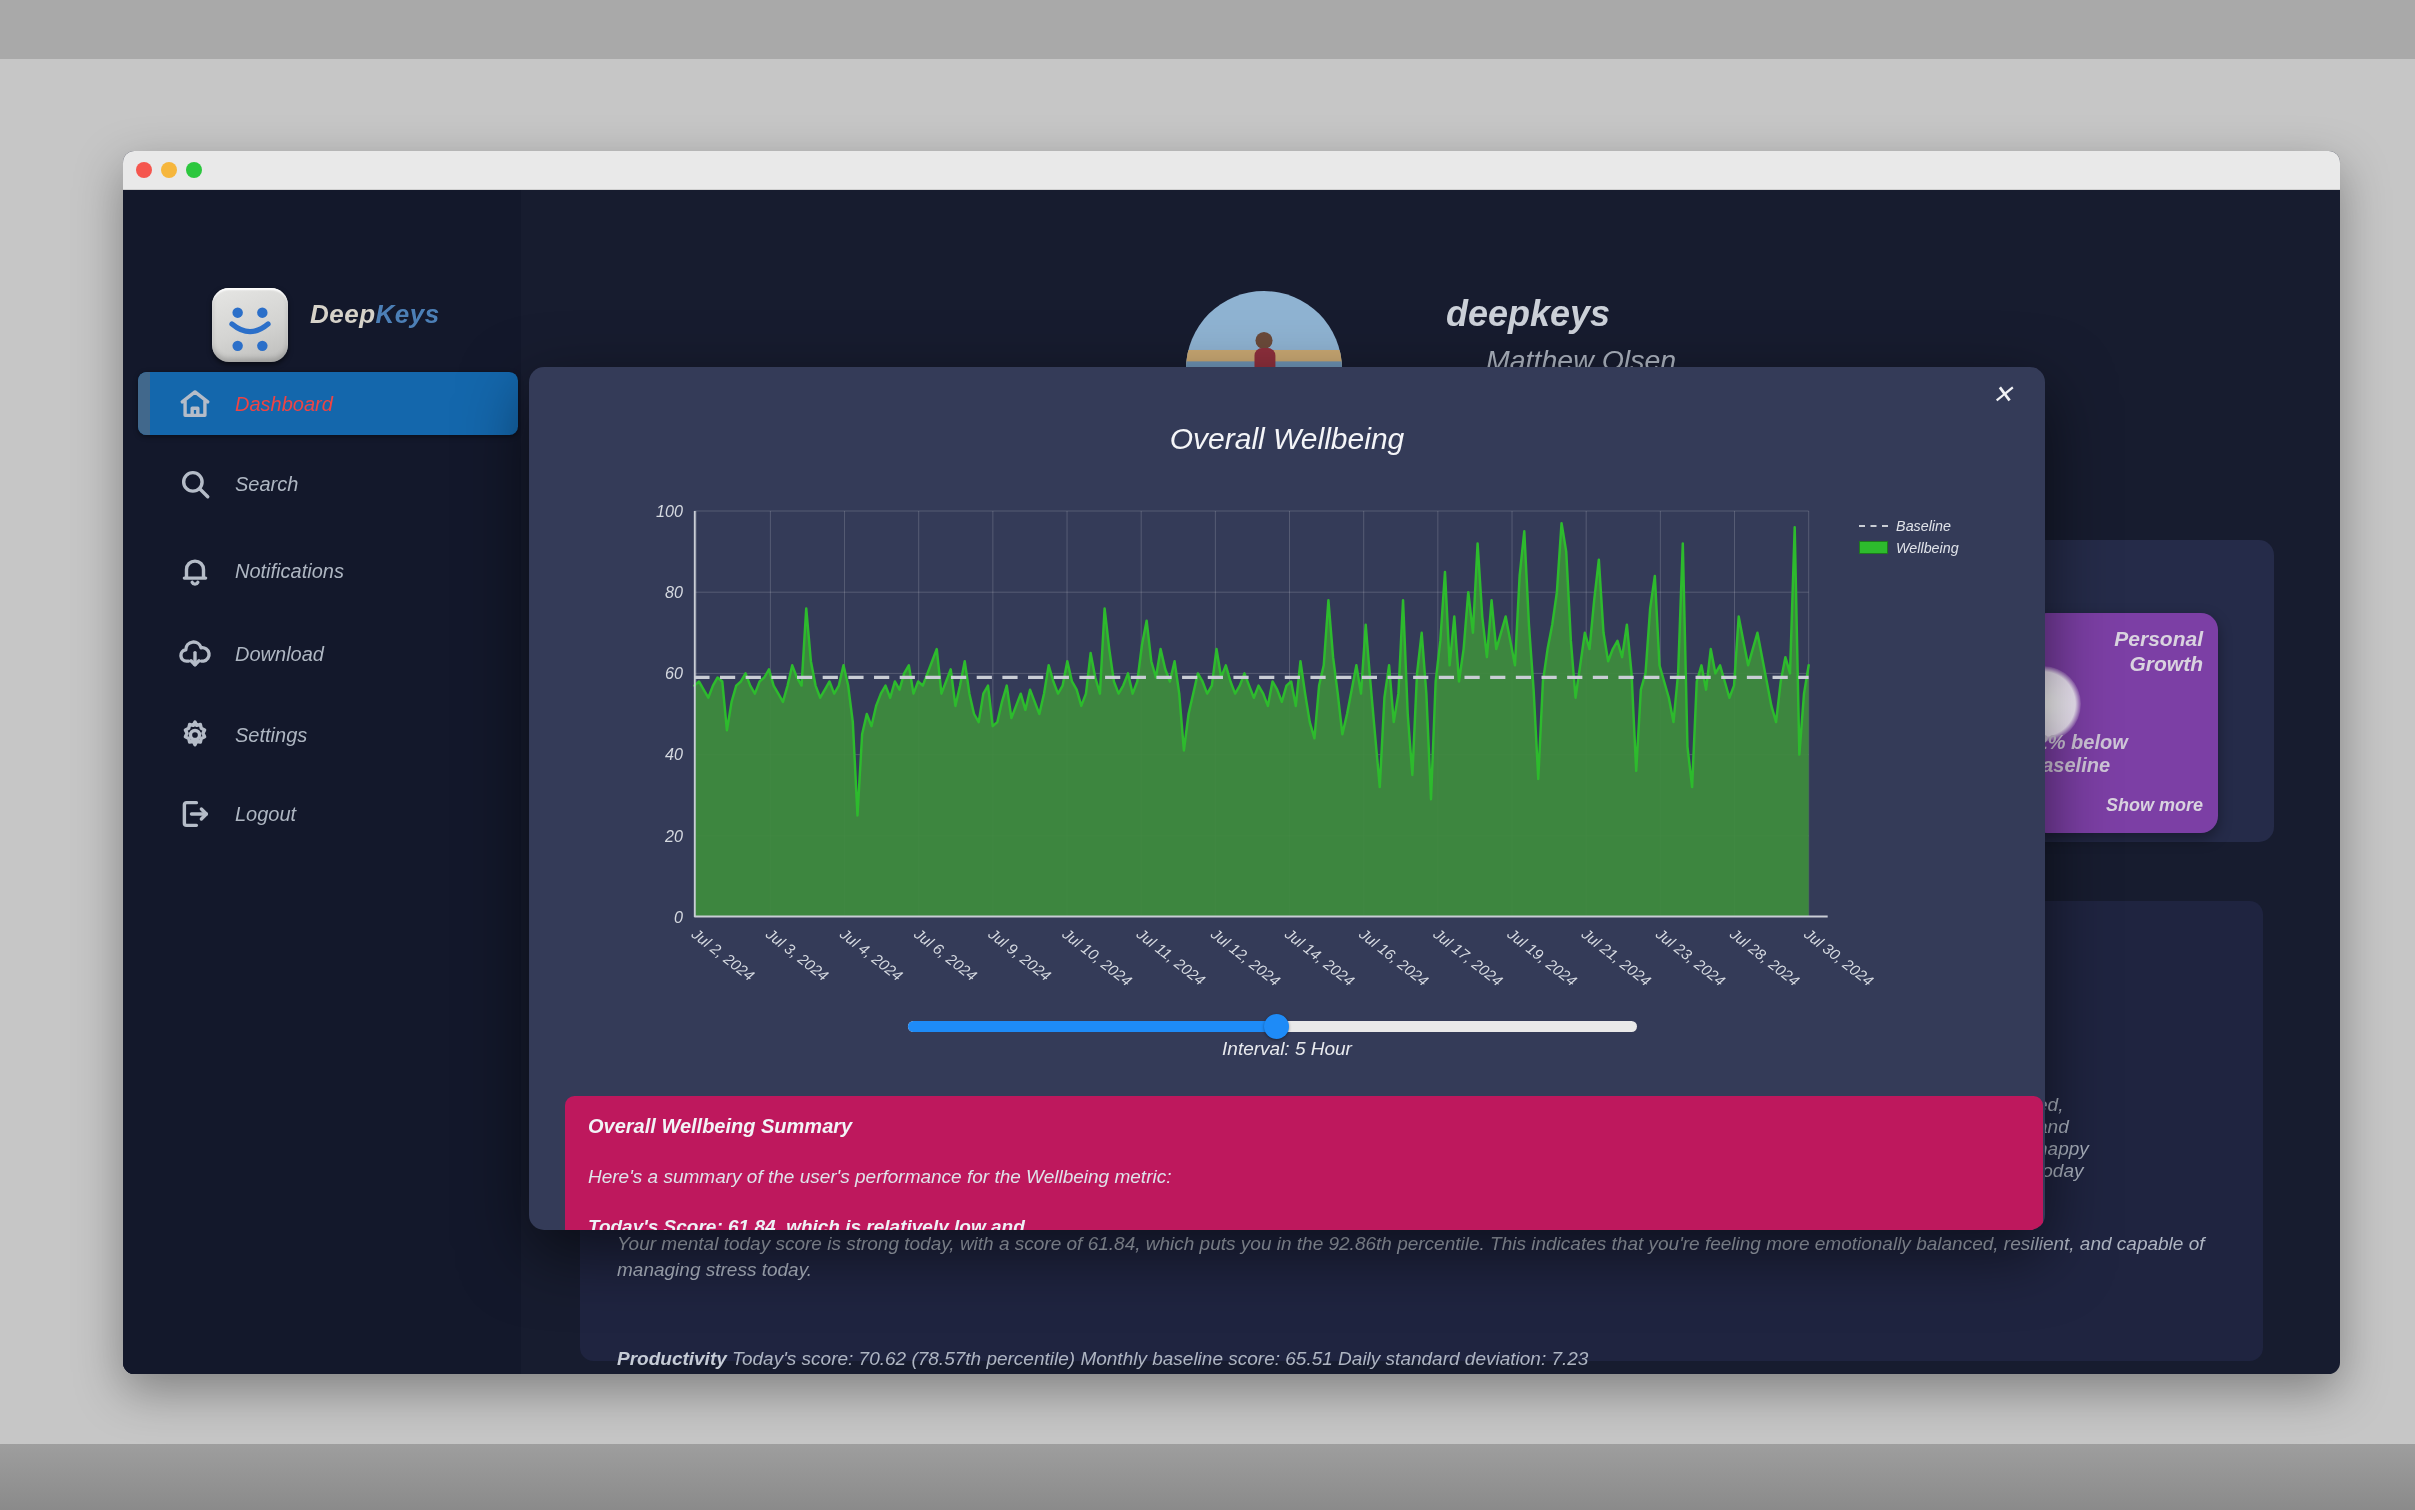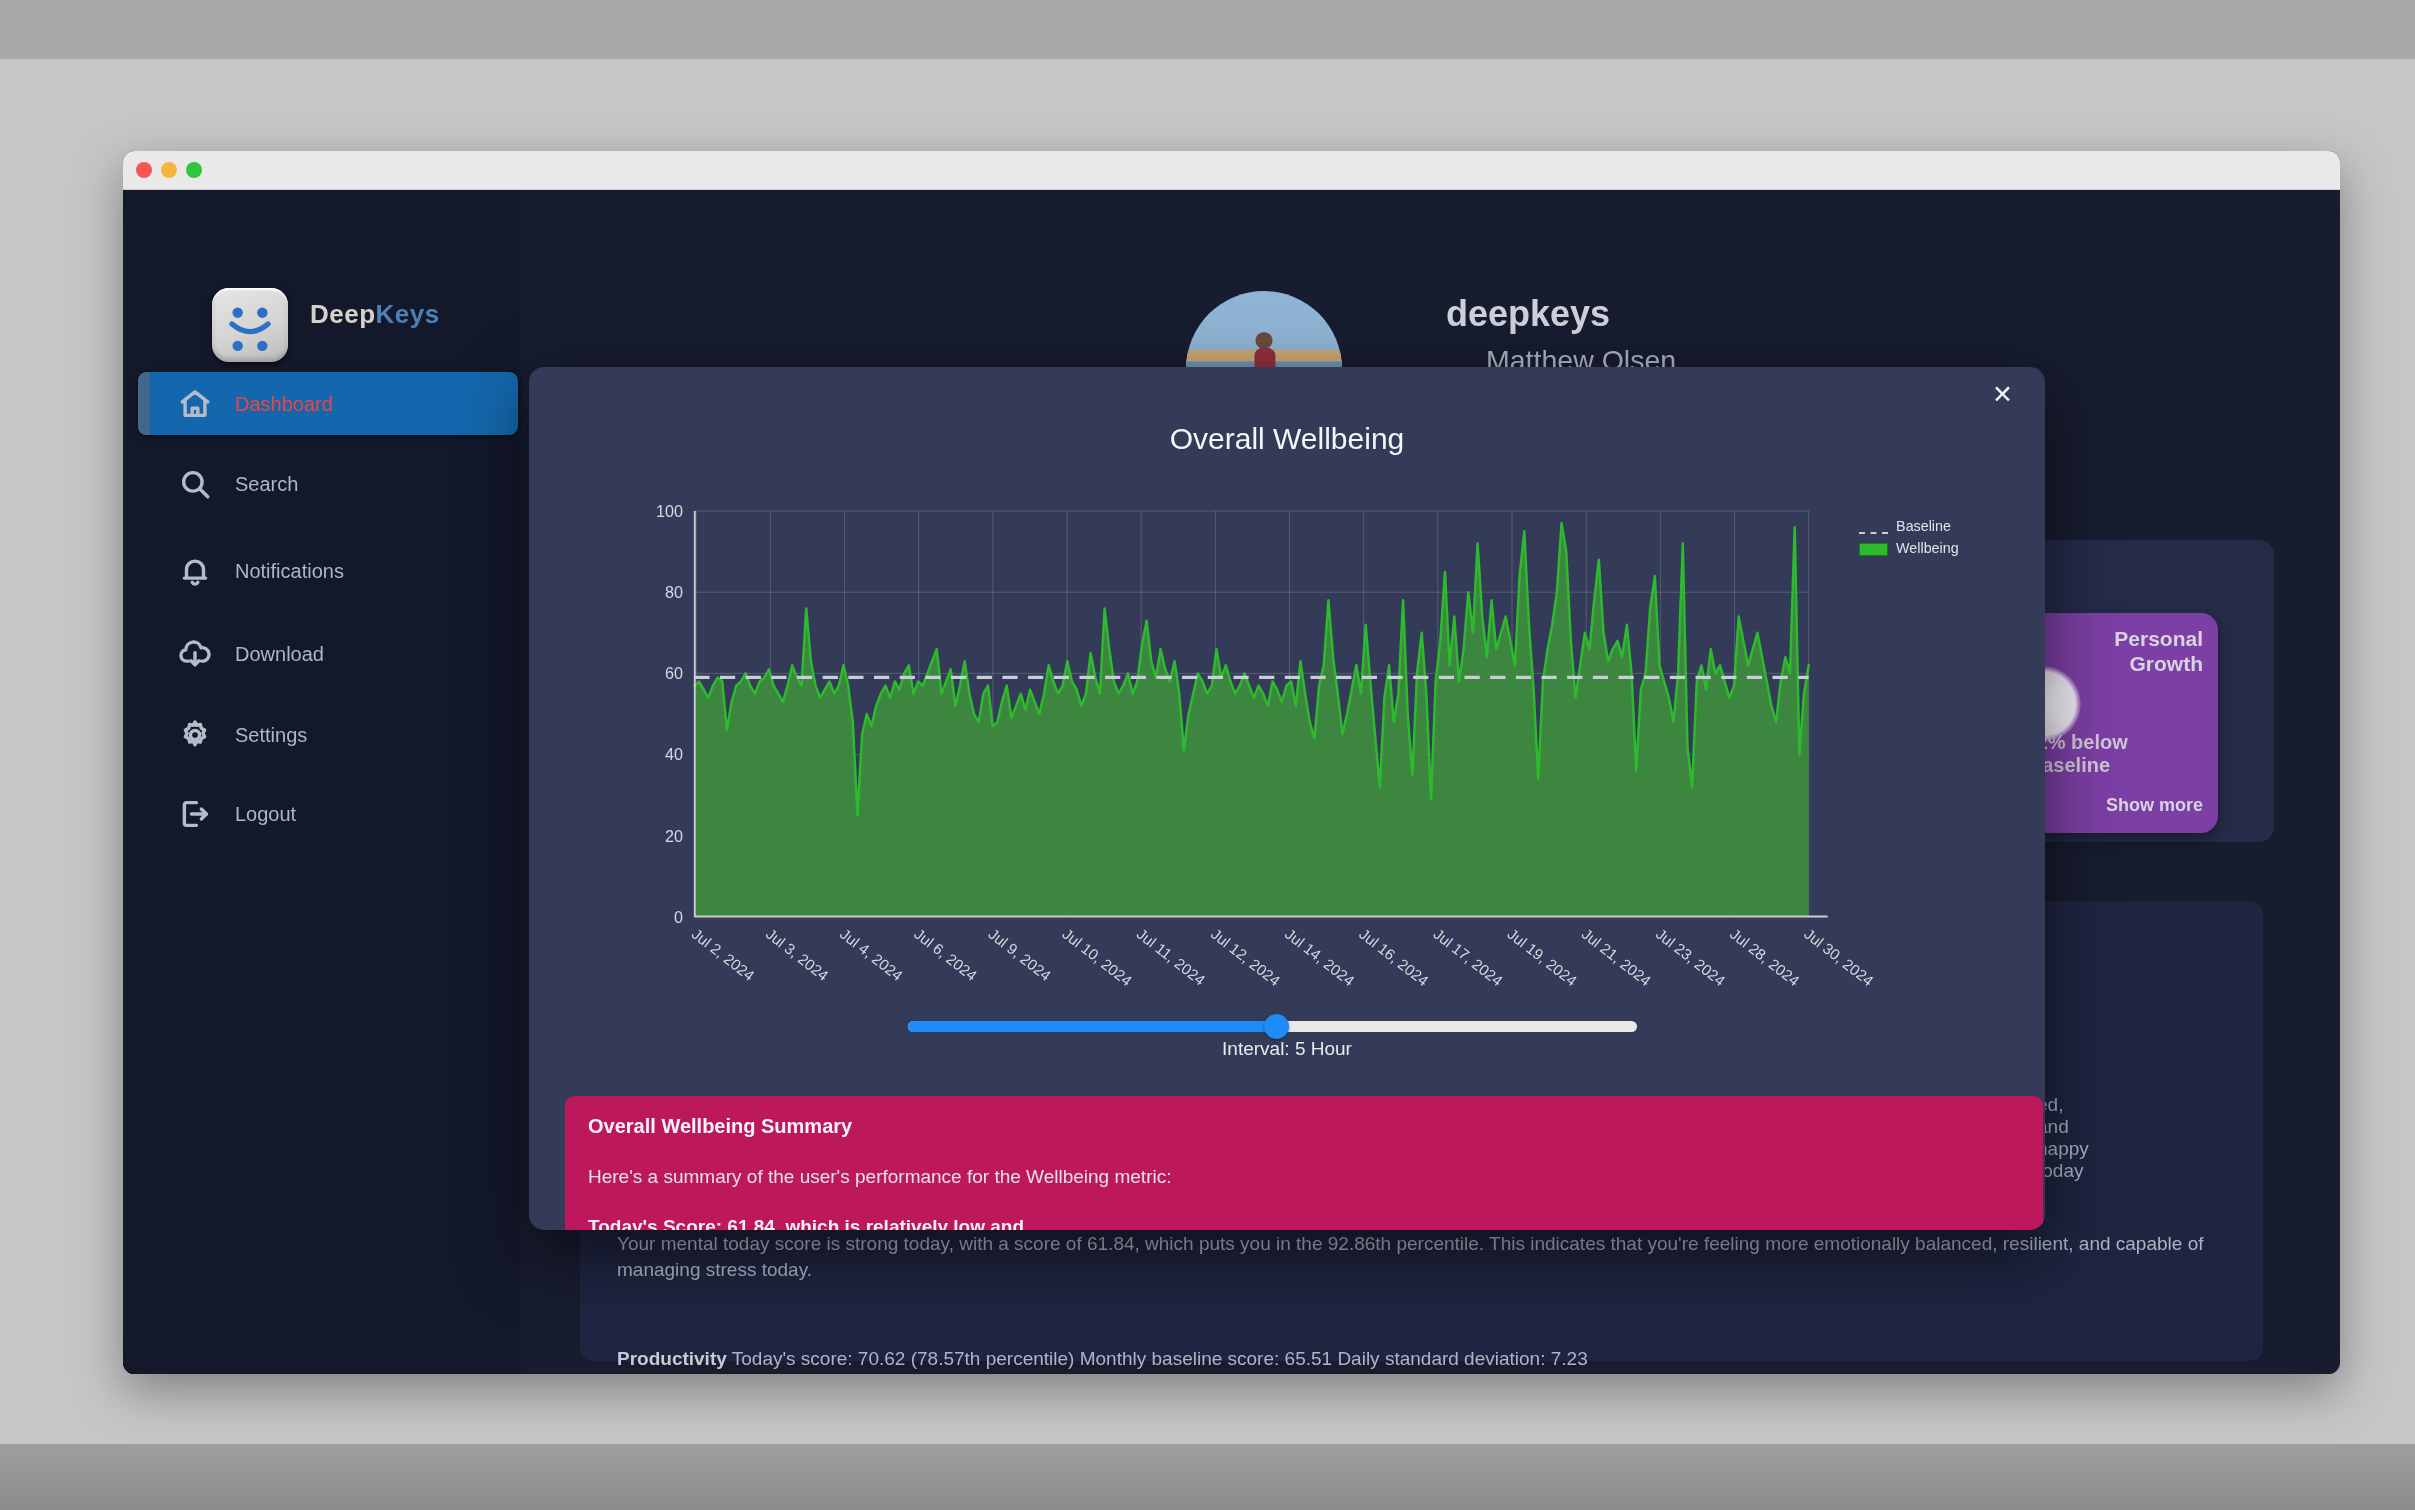--- a/index.html
+++ b/index.html
@@ -15,21 +15,21 @@
 
   
   .window { position:absolute; left:123px; top:151px; width:2217px; height:1223px;
     border-radius:11.4px; box-shadow:0 17px 48px rgba(0,0,0,.35); overflow:hidden;
     background:#171c2f; }
   .titlebar { position:absolute; left:0; top:0; width:100%; height:39px;
     background:#e9e9e9; border-bottom:1px solid #cfcfcf; }
   .light { position:absolute; top:11.4px; width:16px; height:16px; border-radius:50%; }
   .light.red { left:13.3px; } .light.yellow { left:38px; } .light.green { left:63px; }
 
-  .app { position:absolute; left:0; top:39px; width:1892px; height:1184px; background:#171c2f; }
+  .app { position:absolute; left:0; top:39px; width:1892px; height:1184px; background:#171c2f;font-style:italic; }
   .sidebar-bg { position:absolute; left:0; top:0; width:398px; height:1184px; background:#13182b; }
 
   
   .logo { position:absolute; left:89px; top:98px; width:76px; height:74px; border-radius:17px;
     background:linear-gradient(160deg,#e6e6e4 0%,#d4d4d2 55%,#bcbcba 100%);
     box-shadow:0 2.9px 5.7px rgba(0,0,0,.5), inset 0 -3.8px 5.7px rgba(0,0,0,.18), inset 0 1.9px 1.9px #fff; }
   .brand { position:absolute; left:187px; top:109px; font-size:26px; font-weight:bold; letter-spacing:0.5px; }
   .brand .p1 { color:#d6d2c9; } .brand .p2 { color:#4c7fb6; }
 
   
@@ -74,21 +74,21 @@
     background:#343b58; border-radius:15px; overflow:hidden;
     box-shadow:0 23px 67px rgba(0,0,0,.55); }
   .modal-close { position:absolute; right:32px; top:13.3px; font-size:25px; color:#f2f3f6; cursor:pointer; }
   .modal-title { position:absolute; left:0; top:55px; width:100%; text-align:center;
     font-size:30px; color:#f4f5f8; }
 
   .chart-wrap { position:absolute; left:165px; top:144px; width:1134px; height:406px; }
   .chart-wrap svg { overflow:visible; }
 
   .legend { position:absolute; left:1330px; top:151px; }
-  .legend .row { display:flex; align-items:flex-end; margin-bottom:5.7px; }
+  .legend .row { display:flex; align-items:center; margin-bottom:5.7px; }
   .legend .dash { width:28.5px; border-top:2.9px dashed #c9cdd5; margin-right:8.6px; }
   .legend .swatch { width:28.5px; height:12.4px; margin-right:8.6px; border:1px solid #1d7a1d; }
   .legend .ltxt { font-size:14.3px; color:#e0e3e9; }
 
   .slider { position:absolute; left:379px; top:654px; width:729px; height:11.4px;
     border-radius:5.7px; background:#e9e9e9; cursor:pointer; }
   .slider .fill { position:absolute; left:0; top:0; height:11.4px; border-radius:5.7px 0 0 5.7px; background:#1e8bf7; }
   .slider .thumb { position:absolute; top:-6.7px; width:25px; height:25px; border-radius:50%;
     background:#1e8bf7; margin-left:-12.4px; box-shadow:0 1px 2.9px rgba(0,0,0,.4); }
   .interval { position:absolute; left:0; top:671px; width:100%; text-align:center;

